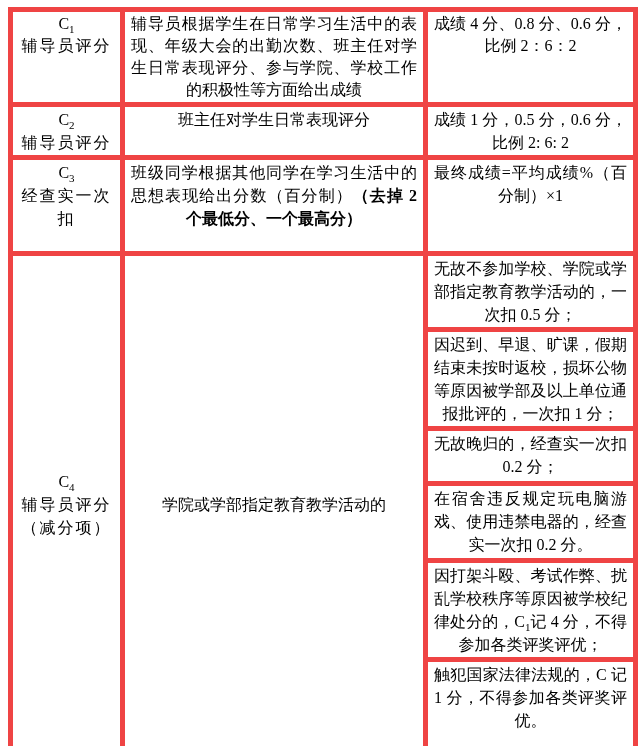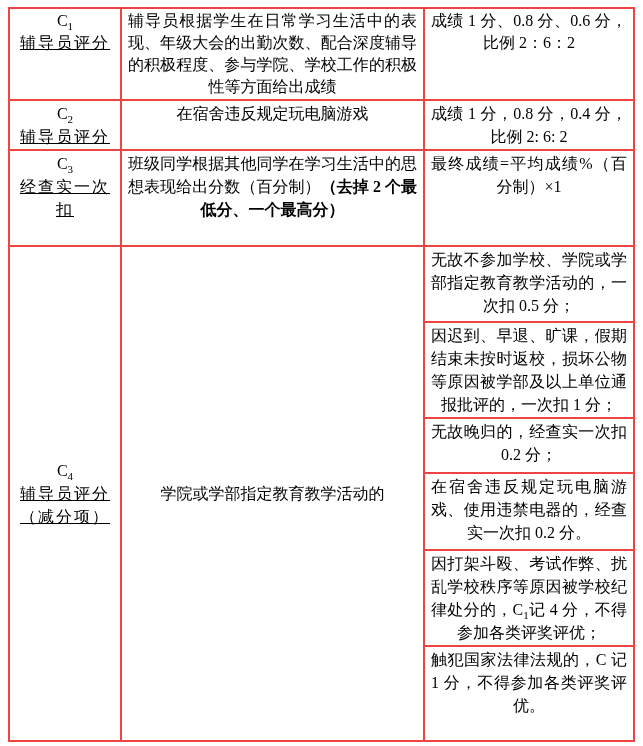--- a/index.html
+++ b/index.html
@@ -17,21 +17,21 @@
     height: 746px;
     padding: 7px 10px 8px 8px;
     background: #ffffff;
   }
   table.score-table {
     border-collapse: collapse;
     table-layout: fixed;
     width: 625px;
   }
   td {
-    border: 2px solid #ef4444;
+    border: 5px solid #ef4444;
     box-sizing: border-box;
     padding: 1px 6px;
     font-size: 16px;
     line-height: 23px;
     vertical-align: top;
     text-align: center;
     overflow: hidden;
   }
   .col-code  { width: 112px; }
   .col-desc  { width: 303px; }
@@ -48,21 +48,21 @@
   tr.r4f { height: 95px; }
 
   .just {
     text-align: justify;
     text-align-last: center;
     -moz-text-align-last: center;
   }
   .lh-tight { line-height: 22px; }
   .v-mid { vertical-align: middle; }
   .code-line { text-align: center; }
-  .code-name { text-align: center; letter-spacing: 2px; text-decoration: underline; }
+  .code-name { text-align: center; letter-spacing: 2px; }
   sub.cs {
     font-size: 11px;
     line-height: 0;
   }
   b.seg { font-weight: bold; }
 </style>
 </head>
 <body>
 
 <div class="page">
@@ -72,31 +72,31 @@
       <col class="col-desc">
       <col class="col-score">
     </colgroup>
     <tbody>
 
       <tr class="r1">
         <td class="lh-tight">
           <div class="code-line"><span>C</span><sub class="cs">1</sub></div>
           <div class="code-name">辅导员评分</div>
         </td>
-        <td class="just lh-tight">辅导员根据学生在日常学习生活中的表现、年级大会的出勤次数、配合深度辅导的积极程度、参与学院、学校工作的积极性等方面给出成绩</td>
-        <td class="just lh-tight">成绩 1 分、0.8 分、0.6 分，比例 2：6：2</td>
+        <td class="just lh-tight">辅导员根据学生在日常学习生活中的表现、年级大会的出勤次数、班主任对学生日常表现评分、参与学院、学校工作的积极性等方面给出成绩</td>
+        <td class="just lh-tight">成绩 4 分、0.8 分、0.6 分，比例 2：6：2</td>
       </tr>
 
       <tr class="r2">
         <td>
           <div class="code-line"><span>C</span><sub class="cs">2</sub></div>
           <div class="code-name">辅导员评分</div>
         </td>
-        <td>在宿舍违反规定玩电脑游戏</td>
-        <td class="just">成绩 1 分，0.8 分，0.4 分，比例 2: 6: 2</td>
+        <td>班主任对学生日常表现评分</td>
+        <td class="just">成绩 1 分，0.5 分，0.6 分，比例 2: 6: 2</td>
       </tr>
 
       <tr class="r3">
         <td>
           <div class="code-line"><span>C</span><sub class="cs">3</sub></div>
           <div class="code-name">经查实一次扣</div>
         </td>
         <td class="just"><span>班级同学根据其他同学在学习生活中的思想表现给出分数（百分制）</span><b class="seg">（去掉 2 个最低分、一个最高分）</b></td>
         <td class="just">最终成绩=平均成绩%（百分制）×1</td>
       </tr>

